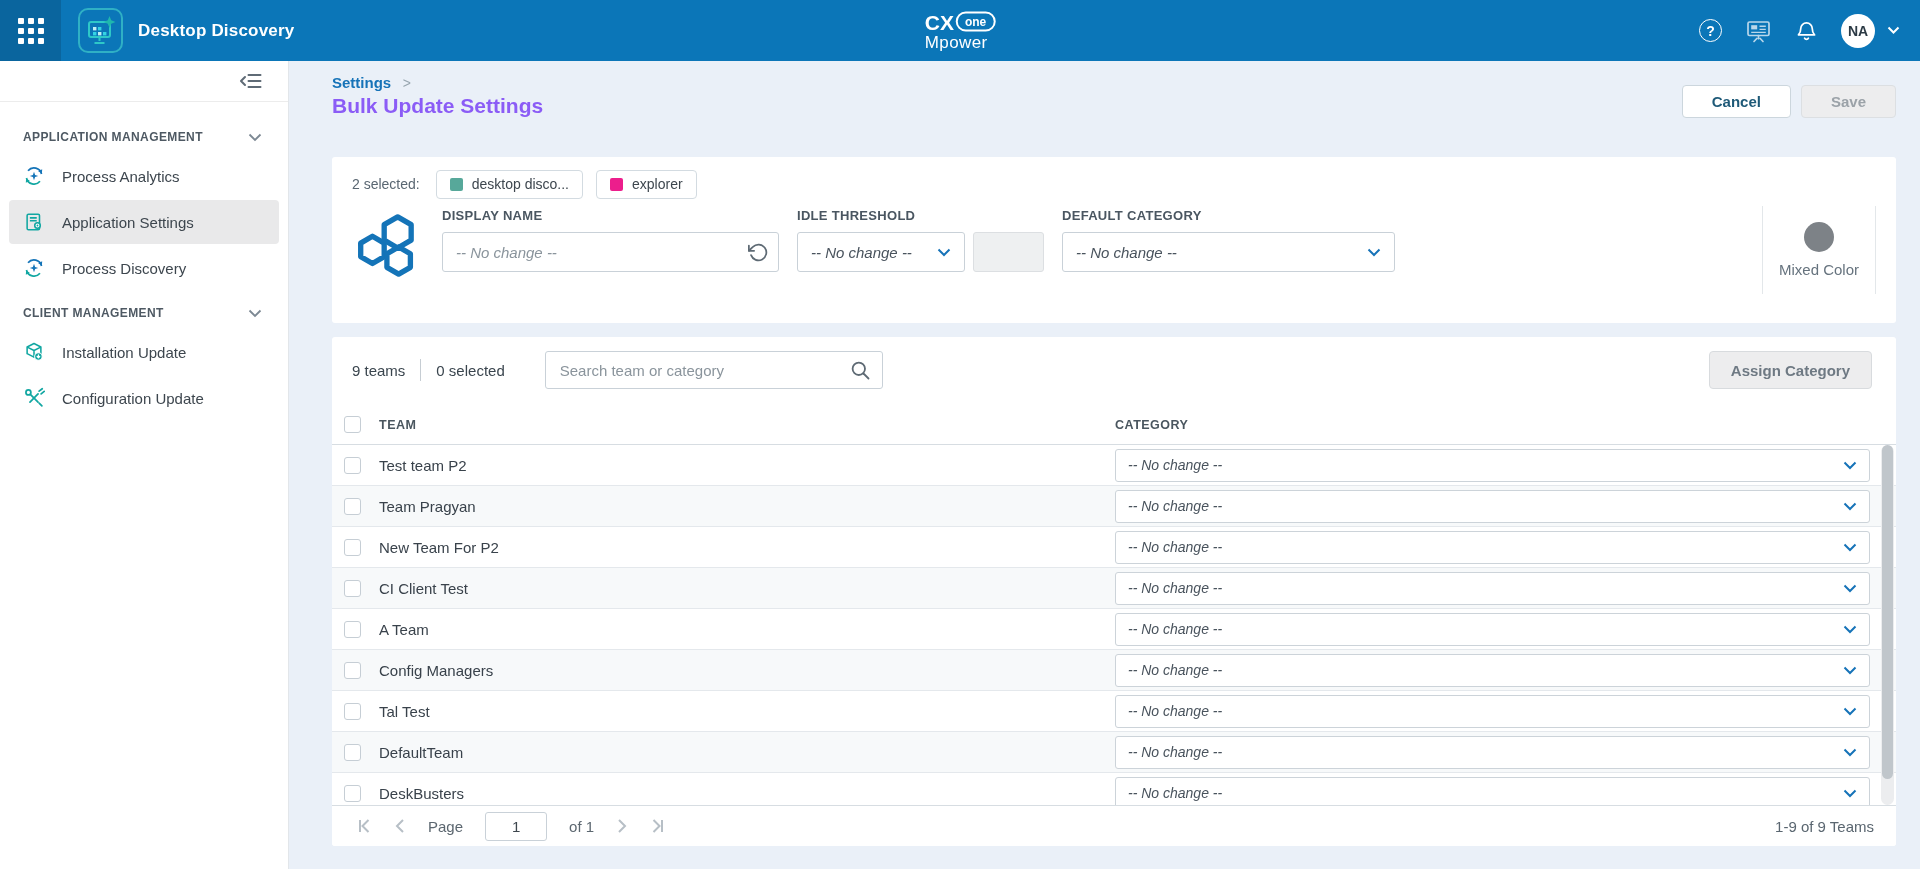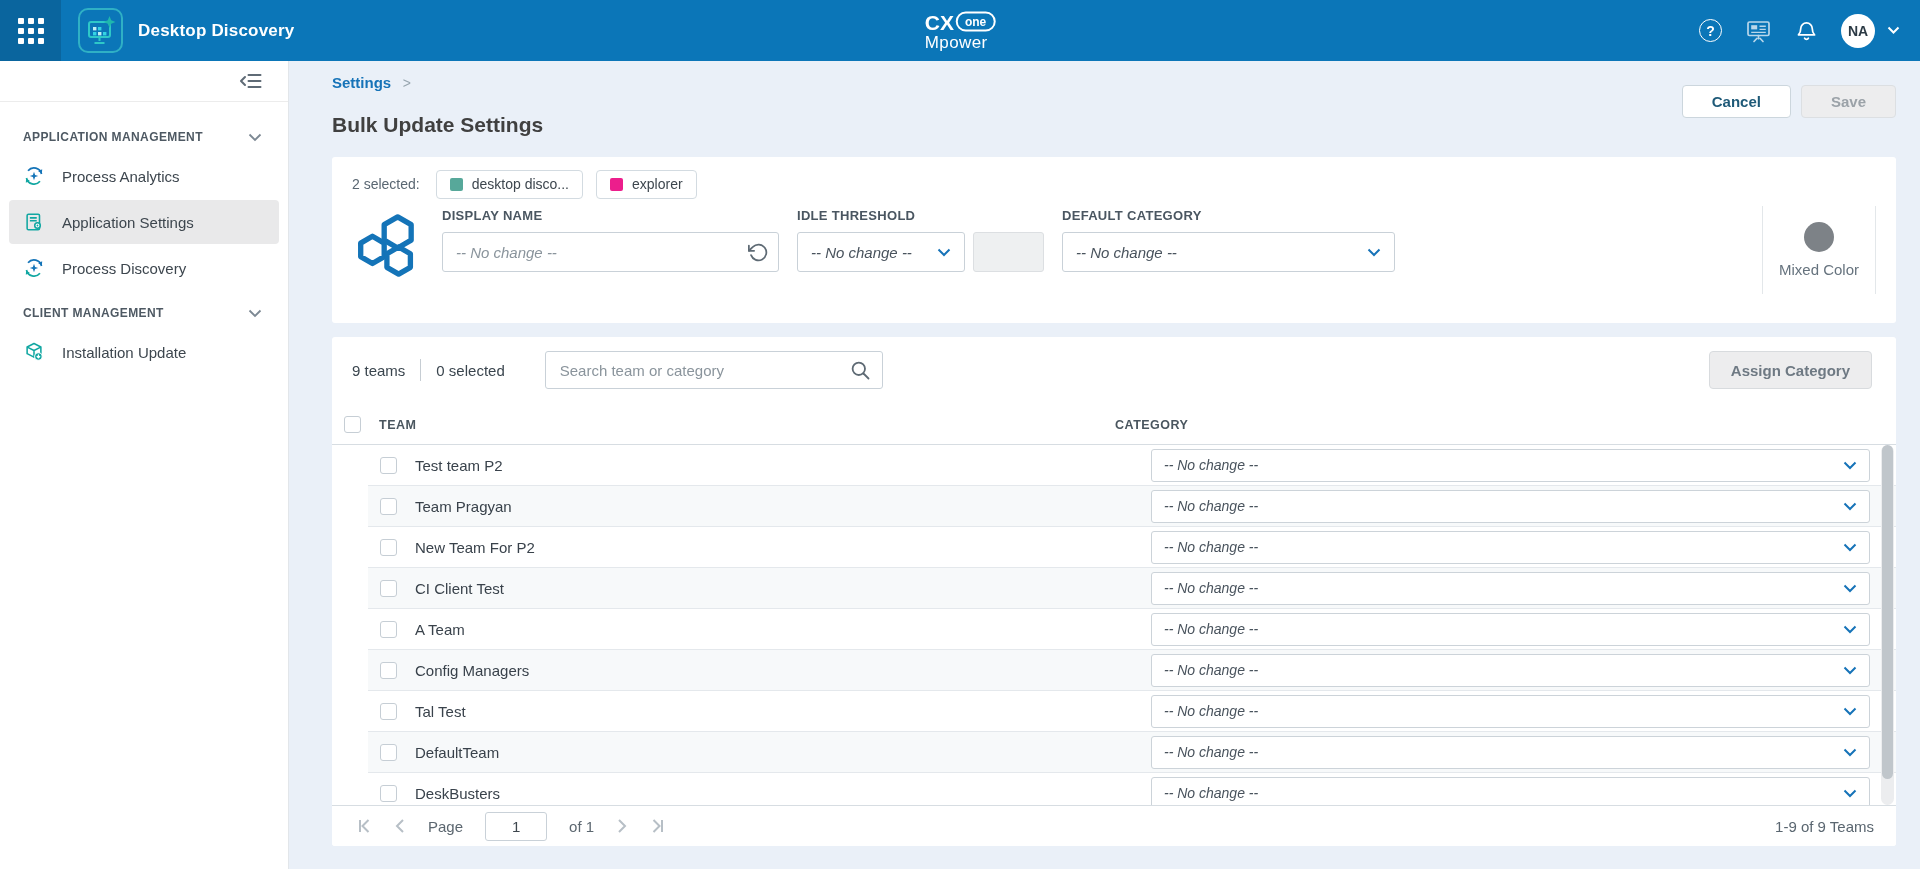--- a/index.html
+++ b/index.html
@@ -46,21 +46,21 @@
   .nav-item { display:flex; align-items:center; gap:17px; height:44px; margin:2px 9px;
     padding-left:14px; border-radius:4px; font-size:15px; color:#3d464e; cursor:pointer; }
   .nav-item.selected { background:#e9e9ea; }
   .nav-ic { width:22px; display:flex; flex:none; }
 
   
   .main { position:absolute; top:61px; left:289px; right:0; bottom:0; padding:0 24px 0 43px; }
   .page-head { display:flex; justify-content:space-between; padding-top:13px; height:96px;gap:8px; }
   .crumb { font-size:15px; font-weight:600; color:#1673B8; cursor:pointer; }
   .crumb-sep { font-size:14px; color:#97a5af; margin-left:7px; font-weight:400; }
-  .page-title { font-size:21px; font-weight:bold; color:#404040; margin-top:21px; }
+  .page-title { font-size:21px; font-weight:bold; color:#8b5cf6; margin-top:2px; }
   .head-btns { display:flex; gap:10px; margin-top:11px; }
   .btn { height:33px; padding:0 29px; border-radius:4px; font-size:15px; font-weight:600;
     display:flex; align-items:center; cursor:pointer;
     font-family:"Liberation Sans","DejaVu Sans",sans-serif; }
   .btn-cancel { background:#fff; border:1px solid #ccd6dd; color:#1f5a78; }
   .btn-save { background:#ededee; border:1px solid #dcdfe2; color:#9ba2a8; }
 
   .card { background:#fff; border-radius:3px; }
   .card1 { height:166px; padding:12px 20px 0 20px; }
   .chip-row { display:flex; align-items:center; gap:13px; height:30px; margin-bottom:9px; }
@@ -112,21 +112,21 @@
   .thead { position:relative; display:flex; align-items:center; height:40px; margin-top:16px;
     border-bottom:1px solid #d7dde2; padding-left:12px; font-size:12.5px; font-weight:bold;
     color:#4a565f; letter-spacing:.5px; }
   .th-team { margin-left:18px; }
   .th-cat { position:absolute; left:783px; }
   .cb { width:17px; height:17px; border:1.5px solid #c6ced5; border-radius:3px;
     background:#fff; flex:none; cursor:pointer; }
 
   .rows-vp { height:360px; overflow:hidden; position:relative; }
   .trow { position:relative; display:flex; align-items:center; height:41px;
-    border-bottom:1px solid #e4e8ec; padding-left:12px;margin-left:36px; }
+    border-bottom:1px solid #e4e8ec; padding-left:12px; }
   .rows-vp .trow:nth-of-type(even) { background:#f7f9fa; }
   .tname { margin-left:18px; font-size:15px; color:#39424b; }
   .cat-dd { position:absolute; left:783px; right:26px; height:33px; border:1px solid #ccd3d9;
     border-radius:3px; background:#fff; display:flex; align-items:center;
     justify-content:space-between; padding:0 12px; cursor:pointer; }
   .cat-dd .dd-val { font-size:14px; }
 
   .vscroll { position:absolute; right:2px; top:108px; width:13px; height:360px;
     background:#ecedef; border-radius:7px; }
   .vthumb { position:absolute; top:0; left:1px; width:11px; height:334px;
@@ -275,20 +275,32 @@
       <svg width="22" height="22" viewBox="0 0 24 24" fill="none" stroke="#12A7A2" stroke-width="1.7" stroke-linejoin="round">
         <path d="M12 2.8l7.5 3.8v7.2L12 17.6l-7.5-3.8V6.6z"></path>
         <path d="M4.7 6.7L12 10.4l7.3-3.7M12 10.4v7.2"></path>
         <circle cx="16.8" cy="17" r="4.1" fill="#12A7A2" stroke="#fff" stroke-width="1.1"></circle>
         <path d="M16.8 15v3.3m0 0l-1.4-1.4m1.4 1.4l1.4-1.4" stroke="#fff" stroke-width="1.3" stroke-linecap="round"></path>
       </svg>
     </span>
     <span>Installation Update</span>
   </div>
 
+  <div class="nav-item">
+    <span class="nav-ic">
+      <svg width="22" height="22" viewBox="0 0 24 24" fill="none" stroke="#12A7A2" stroke-width="1.9" stroke-linecap="round">
+        <path d="M7.6 16.4L16.4 7.6"></path>
+        <path d="M8 8l8.4 8.4"></path>
+        <circle cx="5.9" cy="5.9" r="2.7"></circle>
+        <path d="M17.6 17.6l3 3"></path>
+        <path d="M17.6 4.5L21 1.9M19.8 7.5l3.3-2.7"></path>
+      </svg>
+    </span>
+    <span>Configuration Update</span>
+  </div>
 </nav>
 
 <main class="main">
 
   <div class="page-head">
     <div>
       <div>
         <span class="crumb">Settings</span>
         <span class="crumb-sep">&gt;</span>
       </div>

